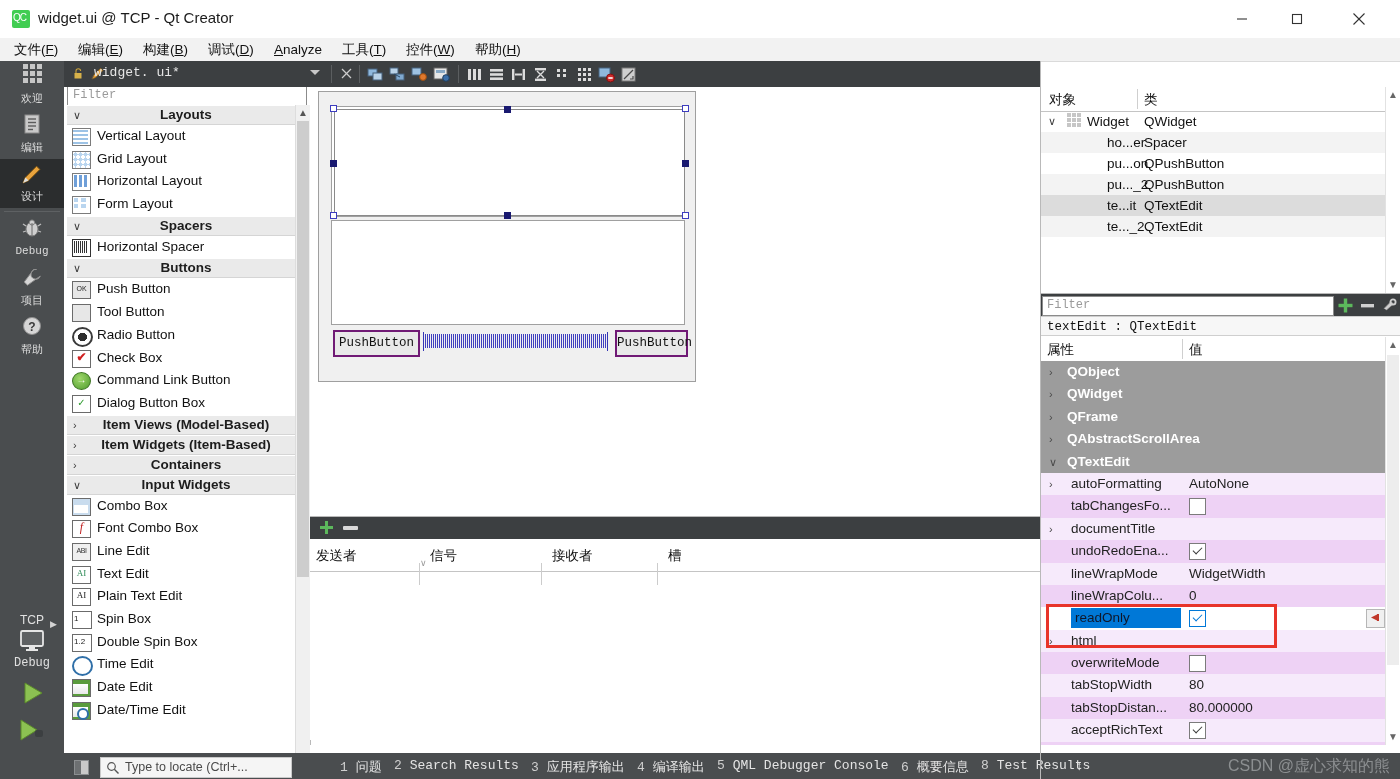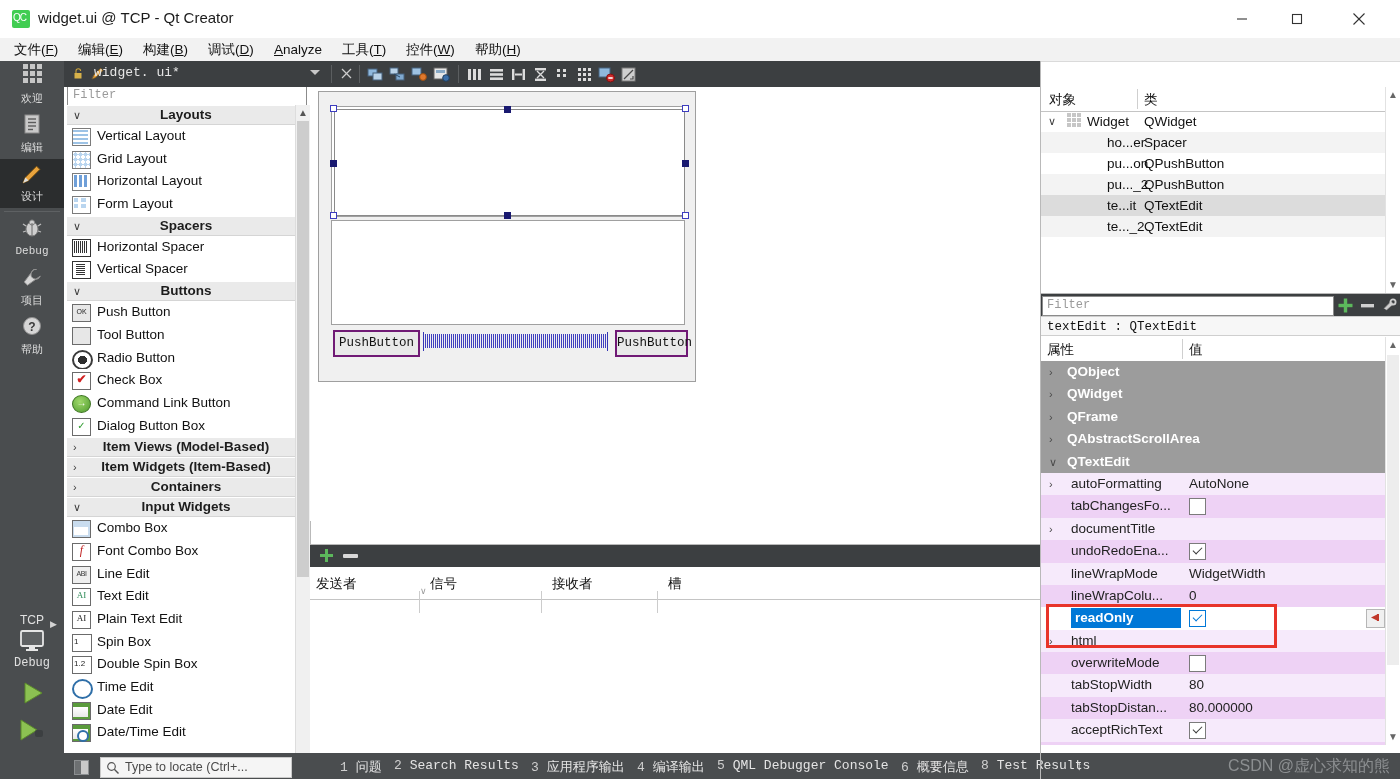--- a/index.html
+++ b/index.html
@@ -115,21 +115,21 @@
   .pb1{left:14px;width:83px;} .pb2{left:296px;width:69px;}
   .spacer-vis{position:absolute;left:104px;top:240px;width:185px;height:19px;}
   .spacer-vis .fill{position:absolute;left:2px;top:2px;right:2px;height:14px;
       background:repeating-linear-gradient(90deg,#4040c0 0 1px,transparent 1px 2px);}
   .spacer-vis .cap{position:absolute;top:0;width:1px;height:19px;background:#3535b5;}
   .handle{position:absolute;width:7px;height:7px;background:#191970;}
   .handle.hollow{background:#ffffff;border:1.5px solid #3d3dbf;width:5px;height:5px;}
   .selbox{position:absolute;left:15px;top:17px;width:349px;height:105px;border:1px solid #8a8a8a;}
 
   
-  .sspanel{position:absolute;left:310px;top:544px;width:730px;height:223px;background:#ffffff;border-right:1px solid #b9b9b9;border-top:1px solid #b9b9b9;}
+  .sspanel{position:absolute;left:310px;top:516px;width:730px;height:223px;background:#ffffff;border-right:1px solid #b9b9b9;border-top:1px solid #b9b9b9;}
   .ss-toolbar{position:absolute;left:0;top:0;width:730px;height:22px;background:#3c3f41;}
   .ss-plus{position:absolute;left:9px;top:3px;width:15px;height:15px;}
   .ss-minus{position:absolute;left:33px;top:9px;width:15px;height:4px;background:#d8d8d8;border-radius:1px;}
   .ss-head{position:absolute;left:0;top:22px;width:730px;height:32px;background:#fff;border-bottom:1px solid #c4c4c4;}
   .ss-col{position:absolute;top:8px;font-size:13.5px;color:#111;}
   .ss-div{position:absolute;top:24px;width:1px;height:22px;background:#cccccc;}
   .ss-sortarrow{position:absolute;left:110px;top:19px;font-size:9px;color:#9a9a9a;}
 
   
   .bottabs{position:absolute;left:310px;top:731px;width:730px;height:22px;background:#f4f4f4;border-top:1px solid #c9c9c9;}
@@ -170,21 +170,21 @@
   .pe-row{position:relative;height:22.4px;line-height:22.4px;font-size:13.5px;cursor:default;}
   .pe-row.grp{background:#9c9c9c;color:#ffffff;font-weight:bold;}
   .pe-row.lite{background:#f6eafb;} .pe-row.dark{background:#eed2f5;}
   .pe-chev{position:absolute;left:8px;top:0;font-size:11px;color:#4a4a4a;font-weight:normal;}
   .pe-name{position:absolute;left:30px;}
   .pe-row.grp .pe-name{left:26px;}
   .pe-val{position:absolute;left:148px;}
   .pe-cb{position:absolute;left:148px;top:3px;width:15px;height:15px;background:#fff;border:1px solid #7b7b7b;}
   .pe-cb.on:after{content:"";position:absolute;left:3px;top:3px;width:8px;height:4px;border-left:1.6px solid #3a3a3a;border-bottom:1.6px solid #3a3a3a;transform:rotate(-45deg);}
   .pe-row.selrow{background:#ffffff;}
-  .pe-selname{position:absolute;left:30px;top:1px;width:110px;height:20px;background:#0078d7;color:#ffffff;font-weight:bold;line-height:20px;padding-left:4px;box-sizing:border-box;}
+  .pe-selname{position:absolute;left:30px;top:1px;width:110px;height:20px;background:#0078d7;color:#0f172a;font-weight:normal;line-height:20px;padding-left:4px;box-sizing:border-box;}
   .pe-cb.blue{border:1px solid #0078d7;}
   .pe-cb.blue:after{border-left-color:#0078d7;border-bottom-color:#0078d7;}
   .pe-reset{position:absolute;left:325px;top:2px;width:17px;height:17px;background:#f0f0f0;border:1px solid #b6b6b6;}
   .pe-sb{position:absolute;right:0;top:21px;width:14px;height:408px;background:#fff;border-left:1px solid #e2e2e2;}
   .pe-sb .a{position:absolute;left:0;width:14px;height:16px;text-align:center;line-height:16px;font-size:10px;color:#666;}
   .pe-sb .thumb{position:absolute;left:1px;top:18px;width:12px;height:310px;background:#ededed;}
 
   .redbox{position:absolute;left:1046px;top:604px;width:225px;height:38px;border:3px solid #e8342a;pointer-events:none;}
 
   
@@ -320,21 +320,20 @@
       <span>Filter</span>
     </div>
     <div class="wb-scroll" id="wb-list">
         <div class="wb-cat"><span class="chev">∨</span><span>Layouts</span></div>
         <div class="wb-row"><span class="ic ic-vlayout"></span><span>Vertical Layout</span></div>
         <div class="wb-row"><span class="ic ic-glayout"></span><span>Grid Layout</span></div>
         <div class="wb-row"><span class="ic ic-hlayout"></span><span>Horizontal Layout</span></div>
         <div class="wb-row"><span class="ic ic-flayout"></span><span>Form Layout</span></div>
         <div class="wb-cat"><span class="chev">∨</span><span>Spacers</span></div>
         <div class="wb-row"><span class="ic ic-hspacer"></span><span>Horizontal Spacer</span></div>
-        <div class="wb-row"><span class="ic ic-vspacer"></span><span>Vertical Spacer</span></div>
         <div class="wb-cat"><span class="chev">∨</span><span>Buttons</span></div>
         <div class="wb-row"><span class="ic ic-push">OK</span><span>Push Button</span></div>
         <div class="wb-row"><span class="ic ic-tool"></span><span>Tool Button</span></div>
         <div class="wb-row"><span class="ic ic-radio"></span><span>Radio Button</span></div>
         <div class="wb-row"><span class="ic ic-check">✔</span><span>Check Box</span></div>
         <div class="wb-row"><span class="ic ic-cmd">→</span><span>Command Link Button</span></div>
         <div class="wb-row"><span class="ic ic-dlg">✓</span><span>Dialog Button Box</span></div>
         <div class="wb-cat"><span class="chev">›</span><span>Item Views (Model-Based)</span></div>
         <div class="wb-cat"><span class="chev">›</span><span>Item Widgets (Item-Based)</span></div>
         <div class="wb-cat"><span class="chev">›</span><span>Containers</span></div>

